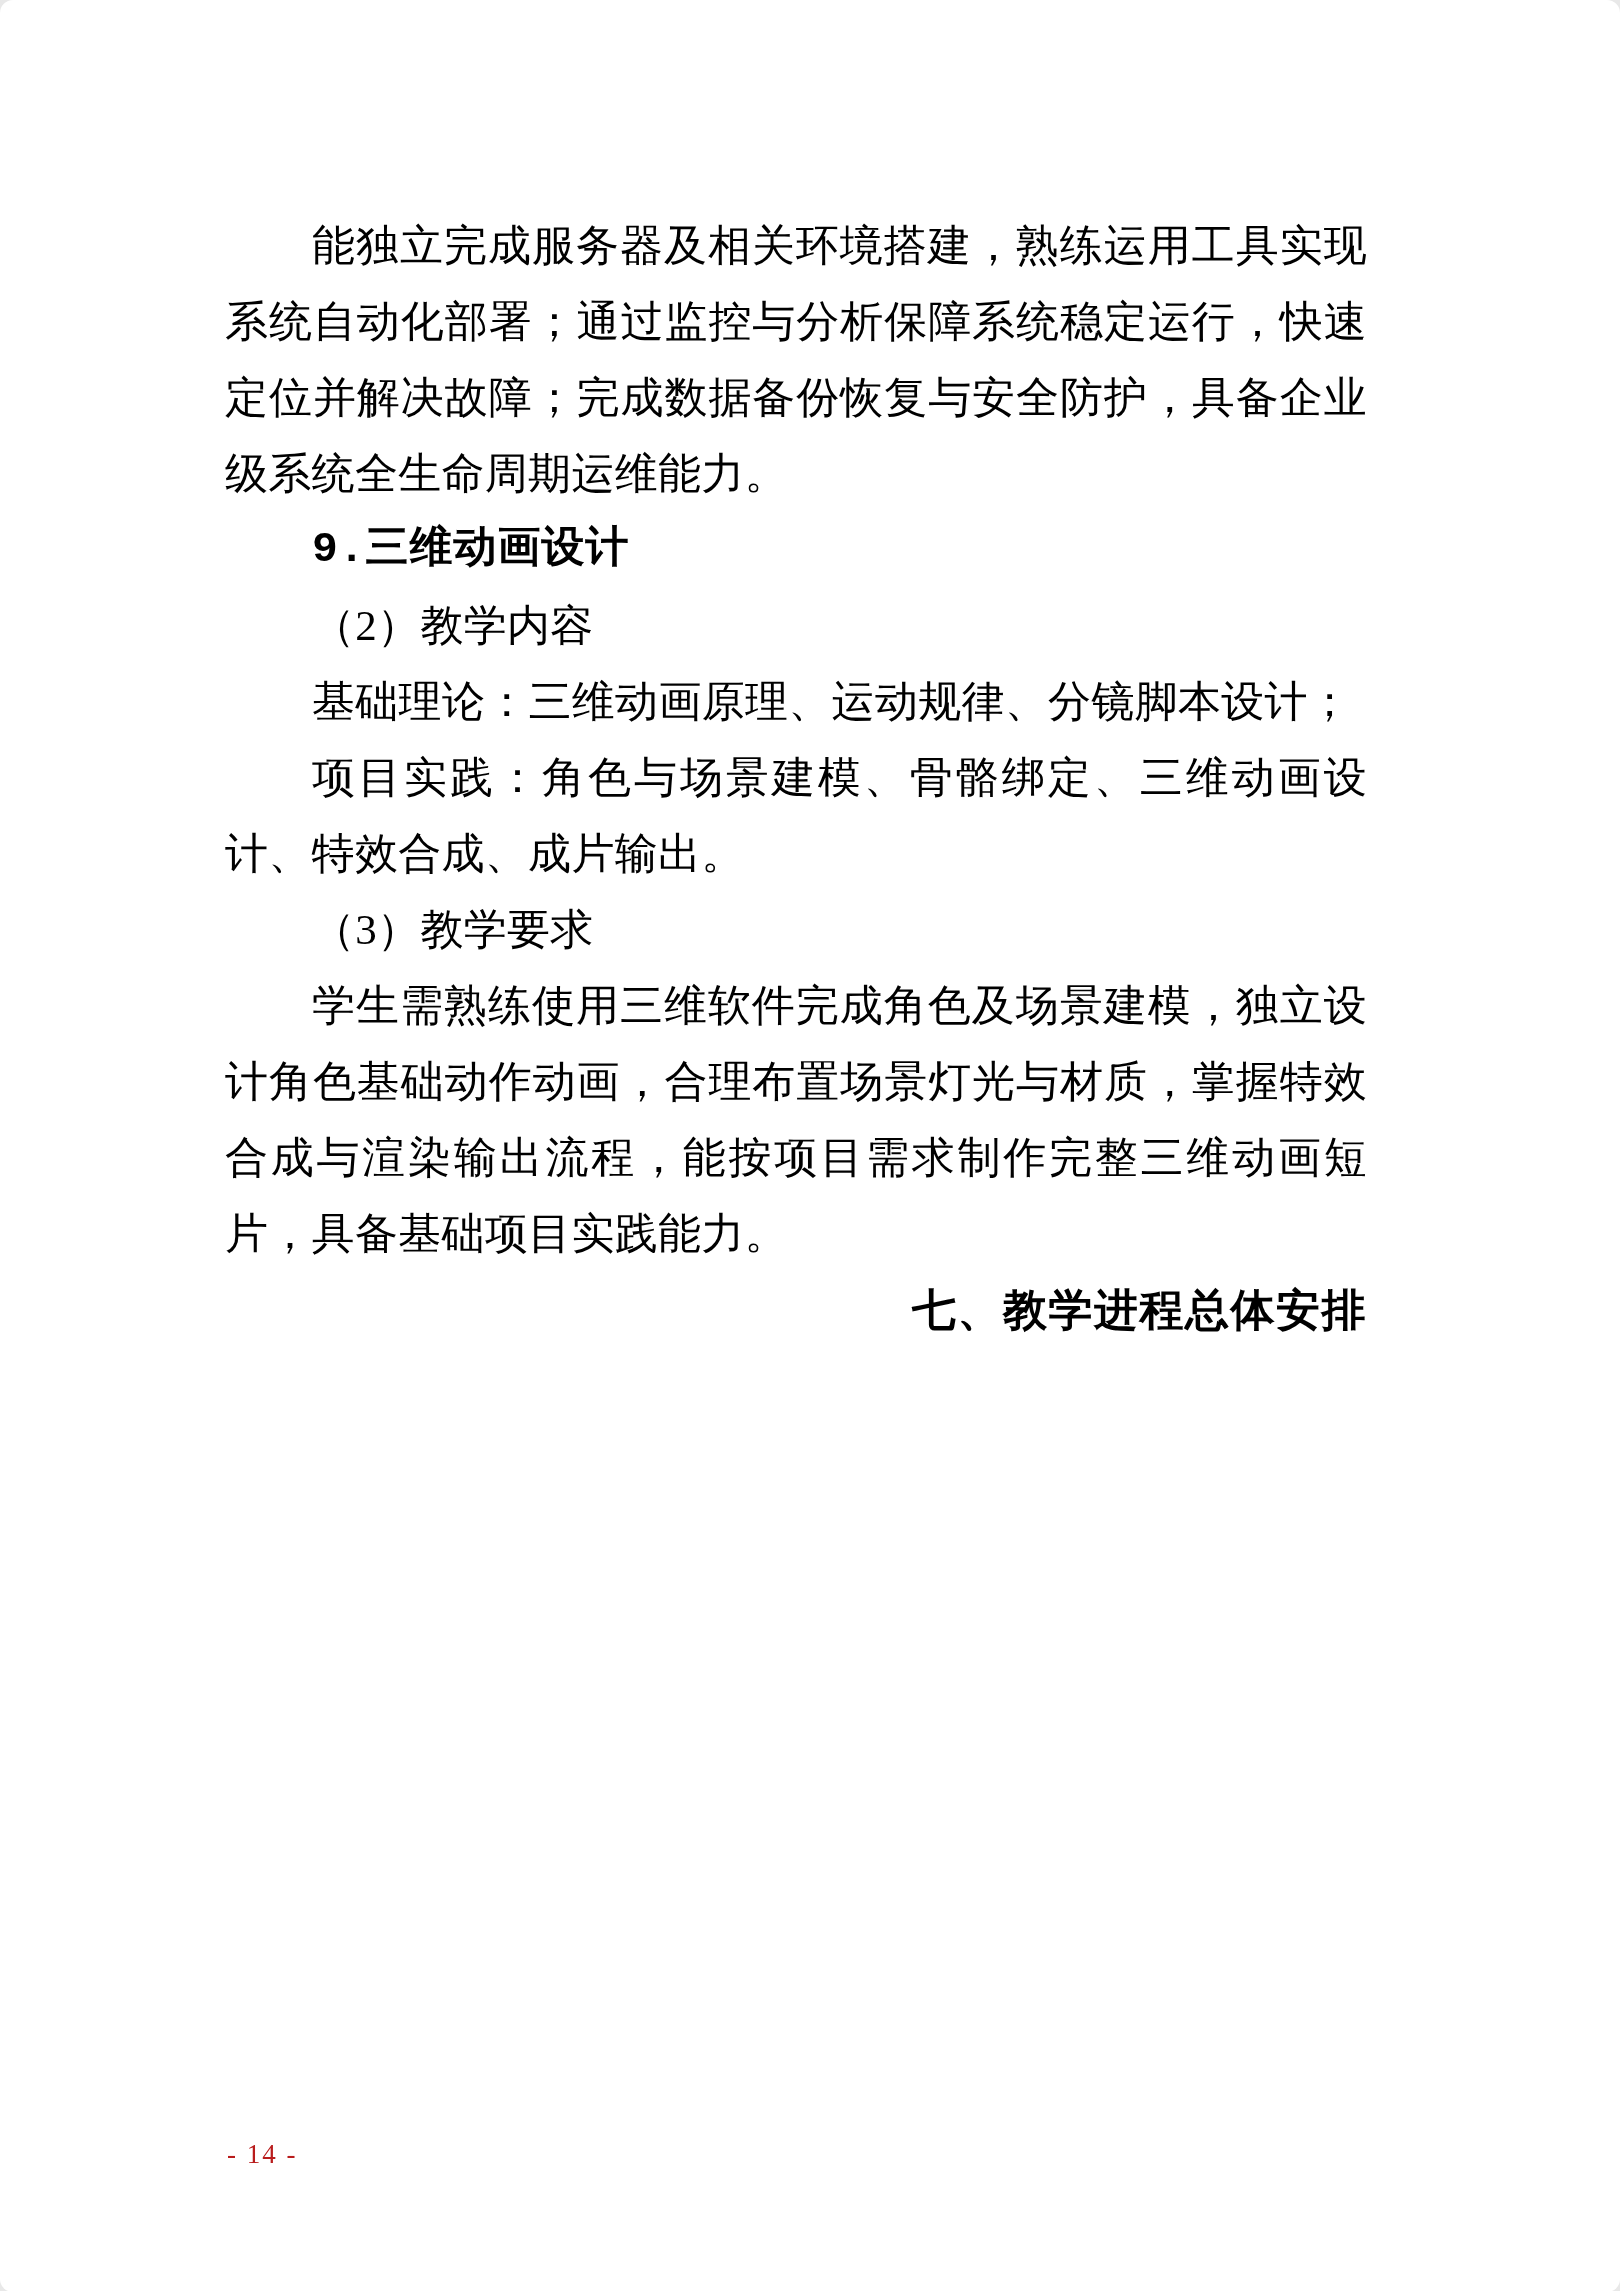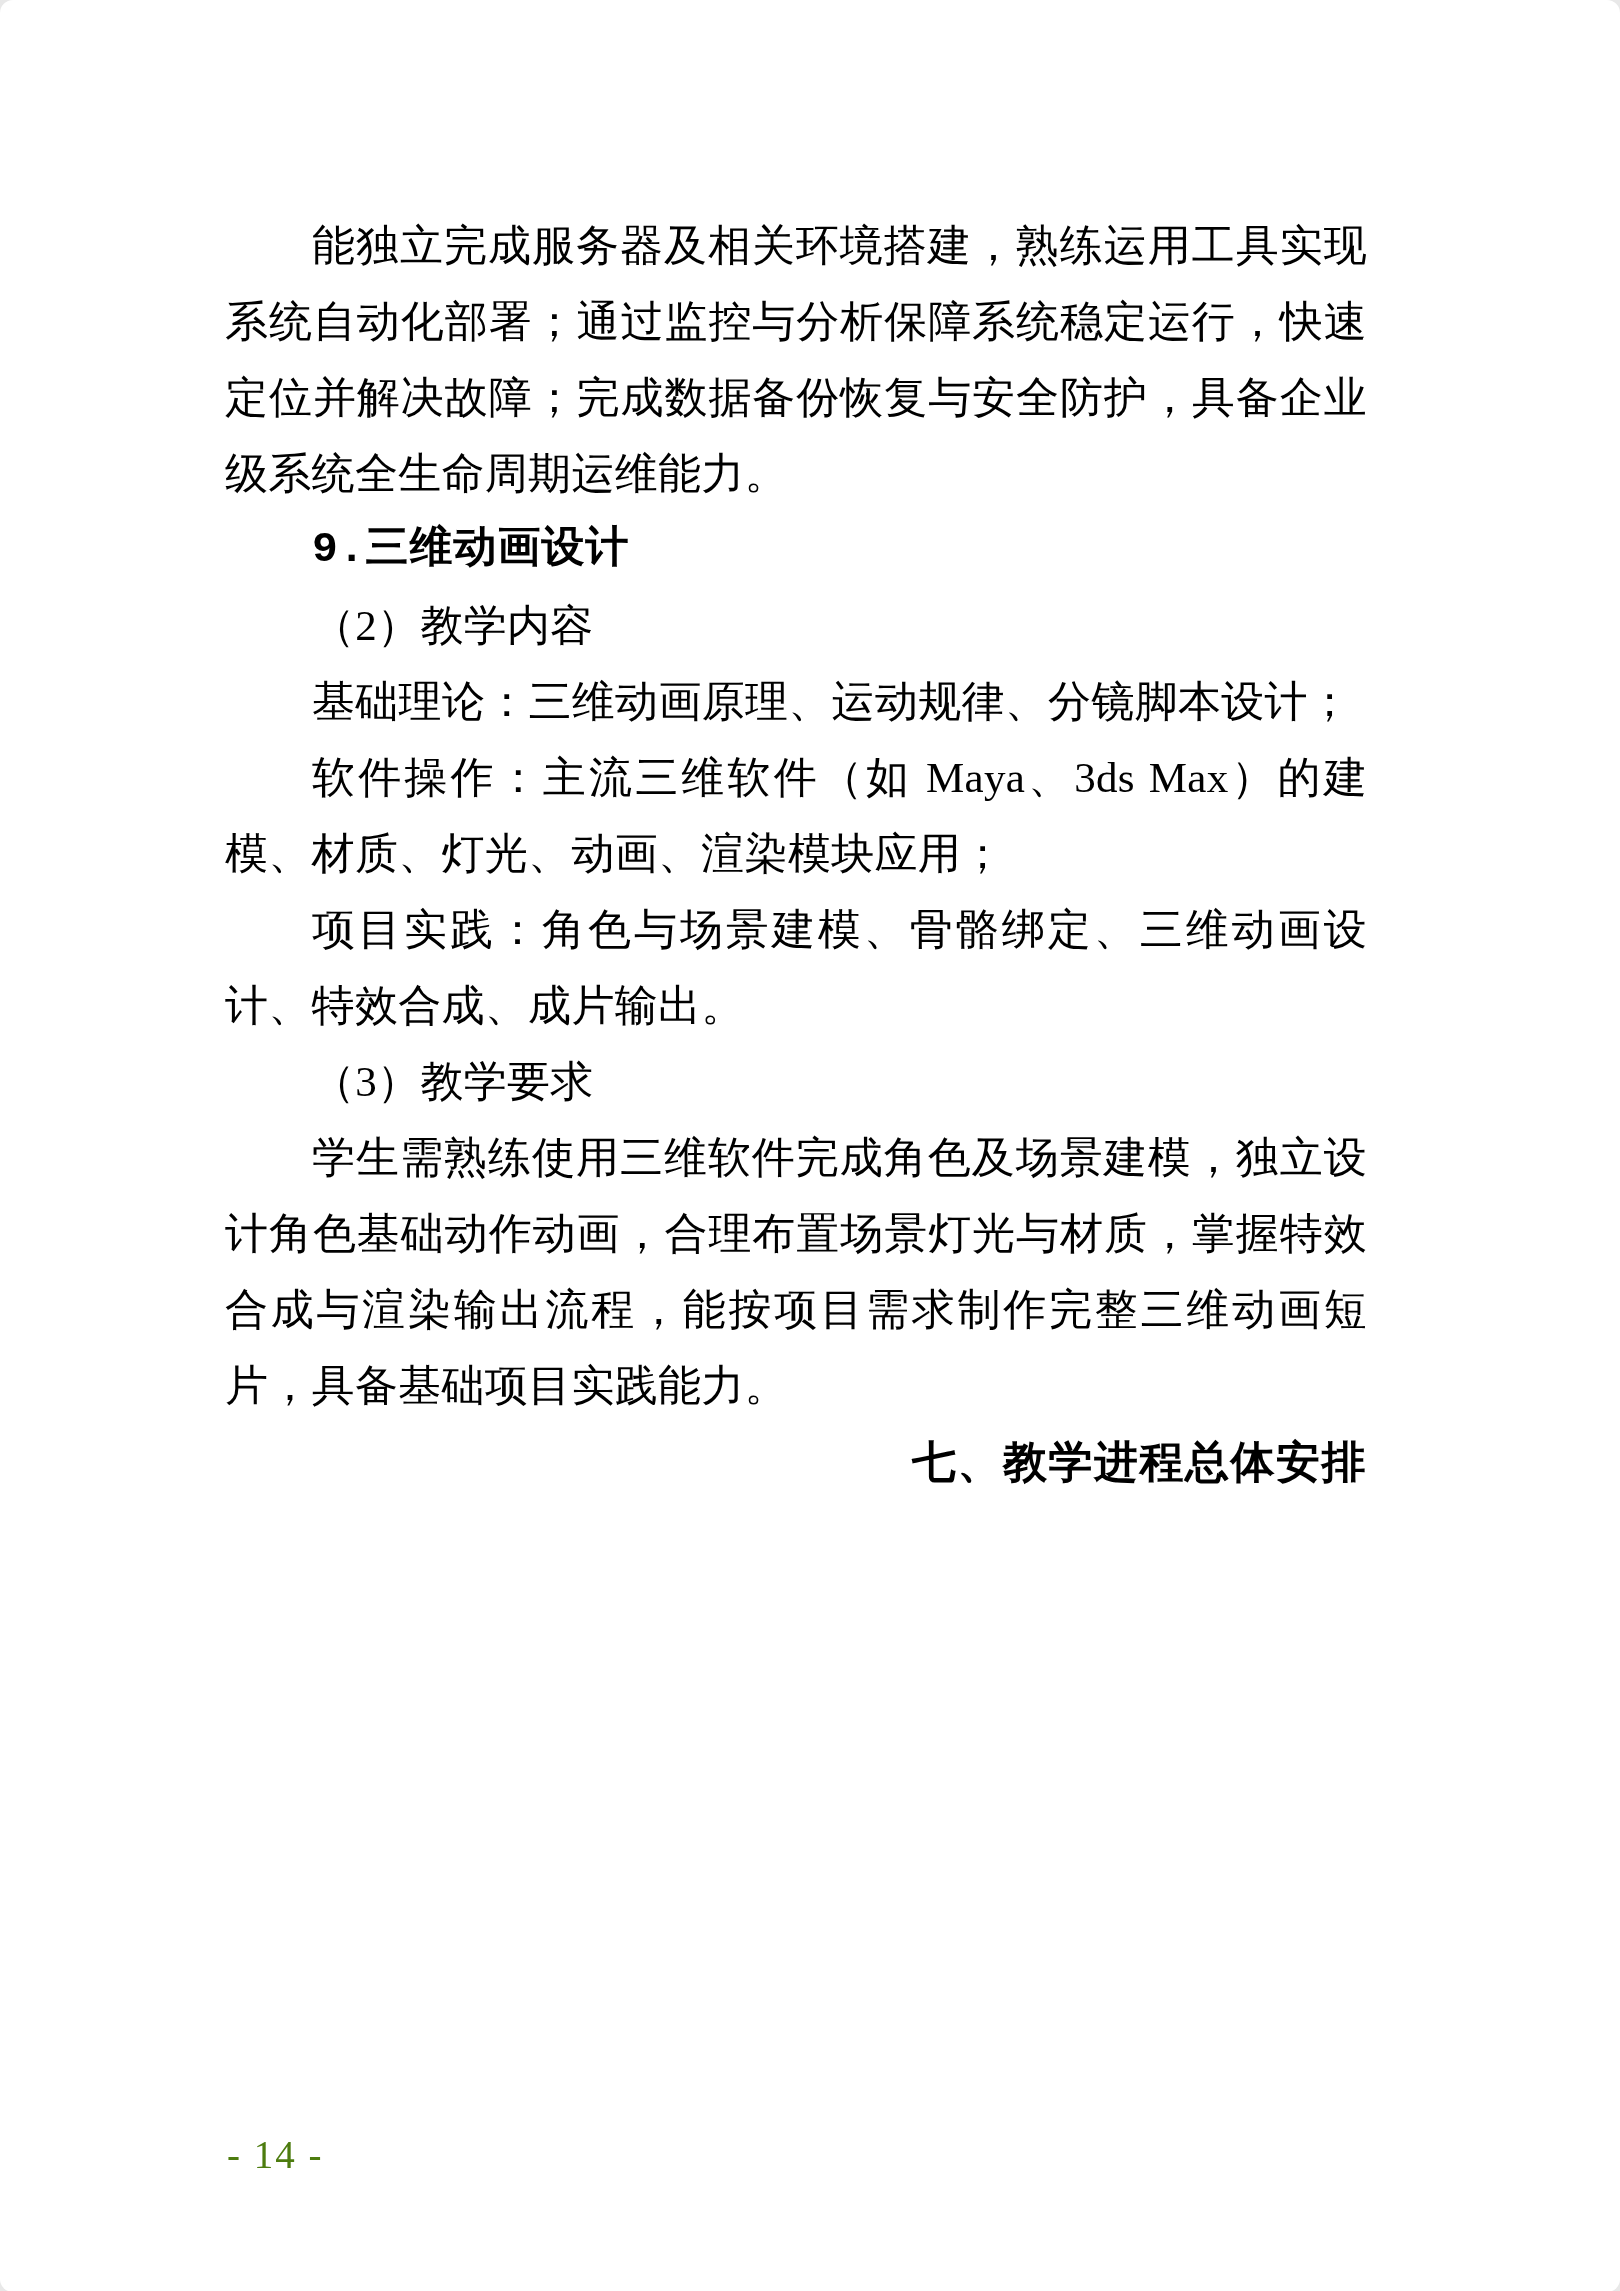--- a/index.html
+++ b/index.html
@@ -44,37 +44,36 @@
     font-weight: 700;
     text-align: right;
     font-size: 44px;
     letter-spacing: 1.5px;
   }
   .footer {
     position: absolute;
     left: 227px;
     top: 2133px;
     font-family: "Liberation Serif", "DejaVu Serif", serif;
-    font-size: 39px;
+    font-size: 27px;
     line-height: 43px;
     letter-spacing: 2px;
-    color: #4d7c0f;
+    color: #b91c1c;
   }
 </style>
 </head>
 <body>
 
 <div class="page">
 
   <div class="text-block">
     <p class="para">能独立完成服务器及相关环境搭建，熟练运用工具实现系统自动化部署；通过监控与分析保障系统稳定运行，快速定位并解决故障；完成数据备份恢复与安全防护，具备企业级系统全生命周期运维能力。</p>
     <p class="para h-num">9.三维动画设计</p>
     <p class="para">（2）教学内容</p>
     <p class="para">基础理论：三维动画原理、运动规律、分镜脚本设计；</p>
-    <p class="para">软件操作：主流三维软件（如 Maya、3ds Max）的建模、材质、灯光、动画、渲染模块应用；</p>
     <p class="para">项目实践：角色与场景建模、骨骼绑定、三维动画设计、特效合成、成片输出。</p>
     <p class="para">（3）教学要求</p>
     <p class="para">学生需熟练使用三维软件完成角色及场景建模，独立设计角色基础动作动画，合理布置场景灯光与材质，掌握特效合成与渲染输出流程，能按项目需求制作完整三维动画短片，具备基础项目实践能力。</p>
     <p class="para h-sec">七、教学进程总体安排</p>
   </div>
 
   <div class="footer">- 14 -</div>
 
 </div>
 

